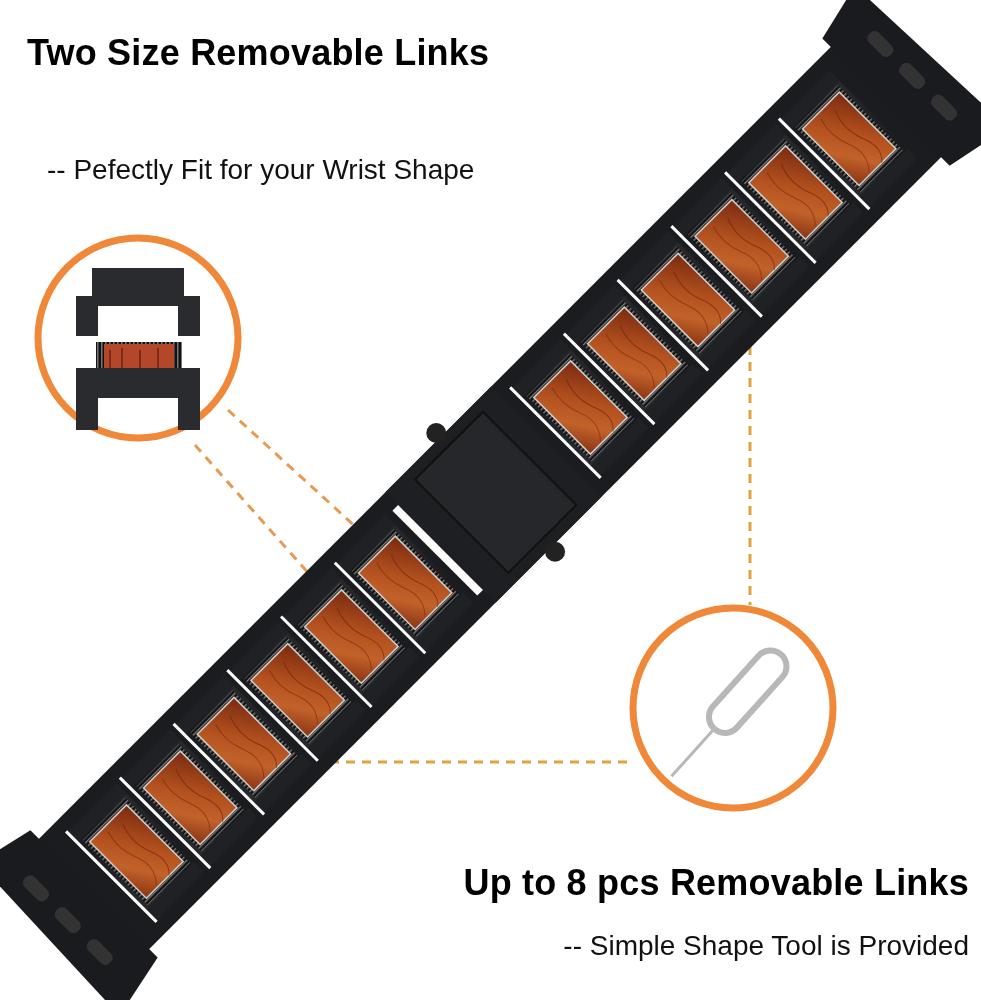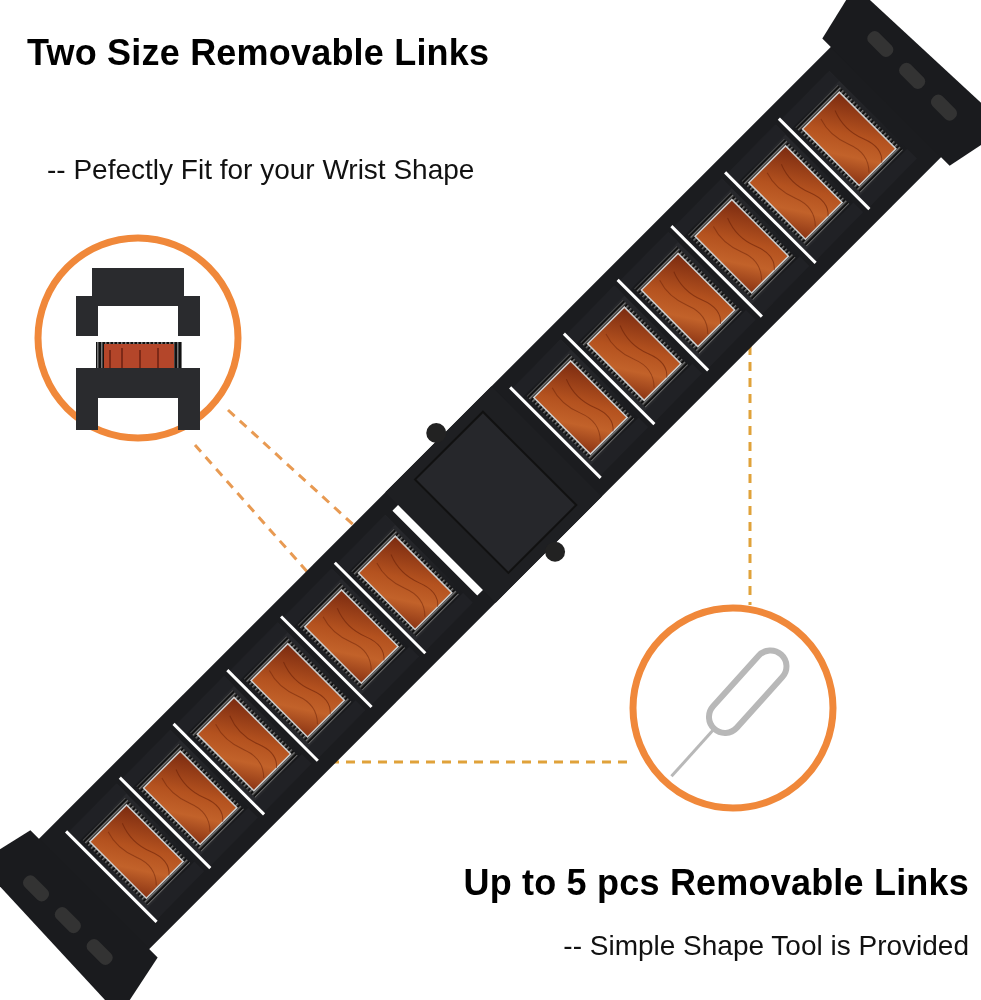--- a/index.html
+++ b/index.html
@@ -117,14 +117,14 @@
     <circle cx="733" cy="708" r="100" fill="#ffffff" stroke="#f0883a" stroke-width="7"></circle>
     <g transform="translate(733,708) rotate(-48)">
       <rect x="-28" y="-16" width="100" height="32" rx="16" fill="none" stroke="#b8b8b8" stroke-width="6"></rect>
       <line x1="-28" y1="0" x2="-92" y2="0" stroke="#b8b8b8" stroke-width="3"></line>
     </g>
   </g>
 </svg>
 
 <div id="h1" class="headline">Two Size Removable Links</div>
 <div id="s1" class="sub">-- Pefectly Fit for your Wrist Shape</div>
-<div id="h2" class="headline">Up to 5 pcs Removable Links</div>
+<div id="h2" class="headline">Up to 8 pcs Removable Links</div>
 <div id="s2" class="sub">-- Simple Shape Tool is Provided</div>
 
 </body></html>

